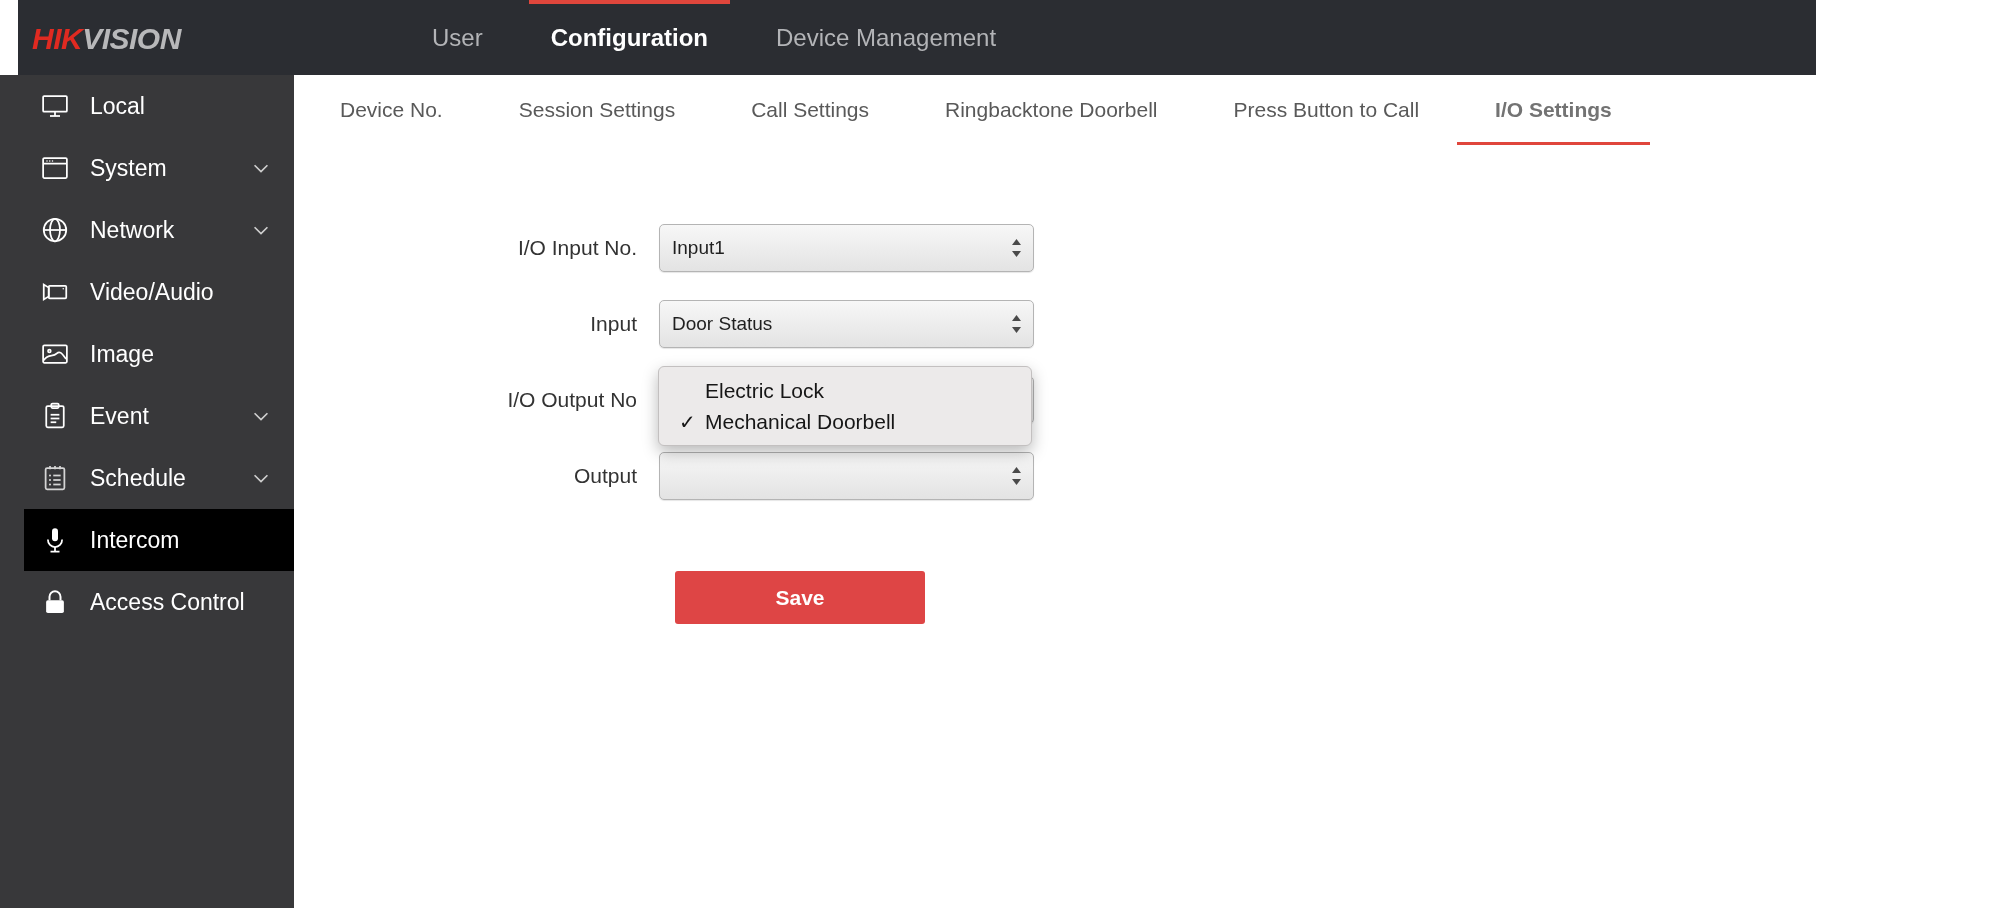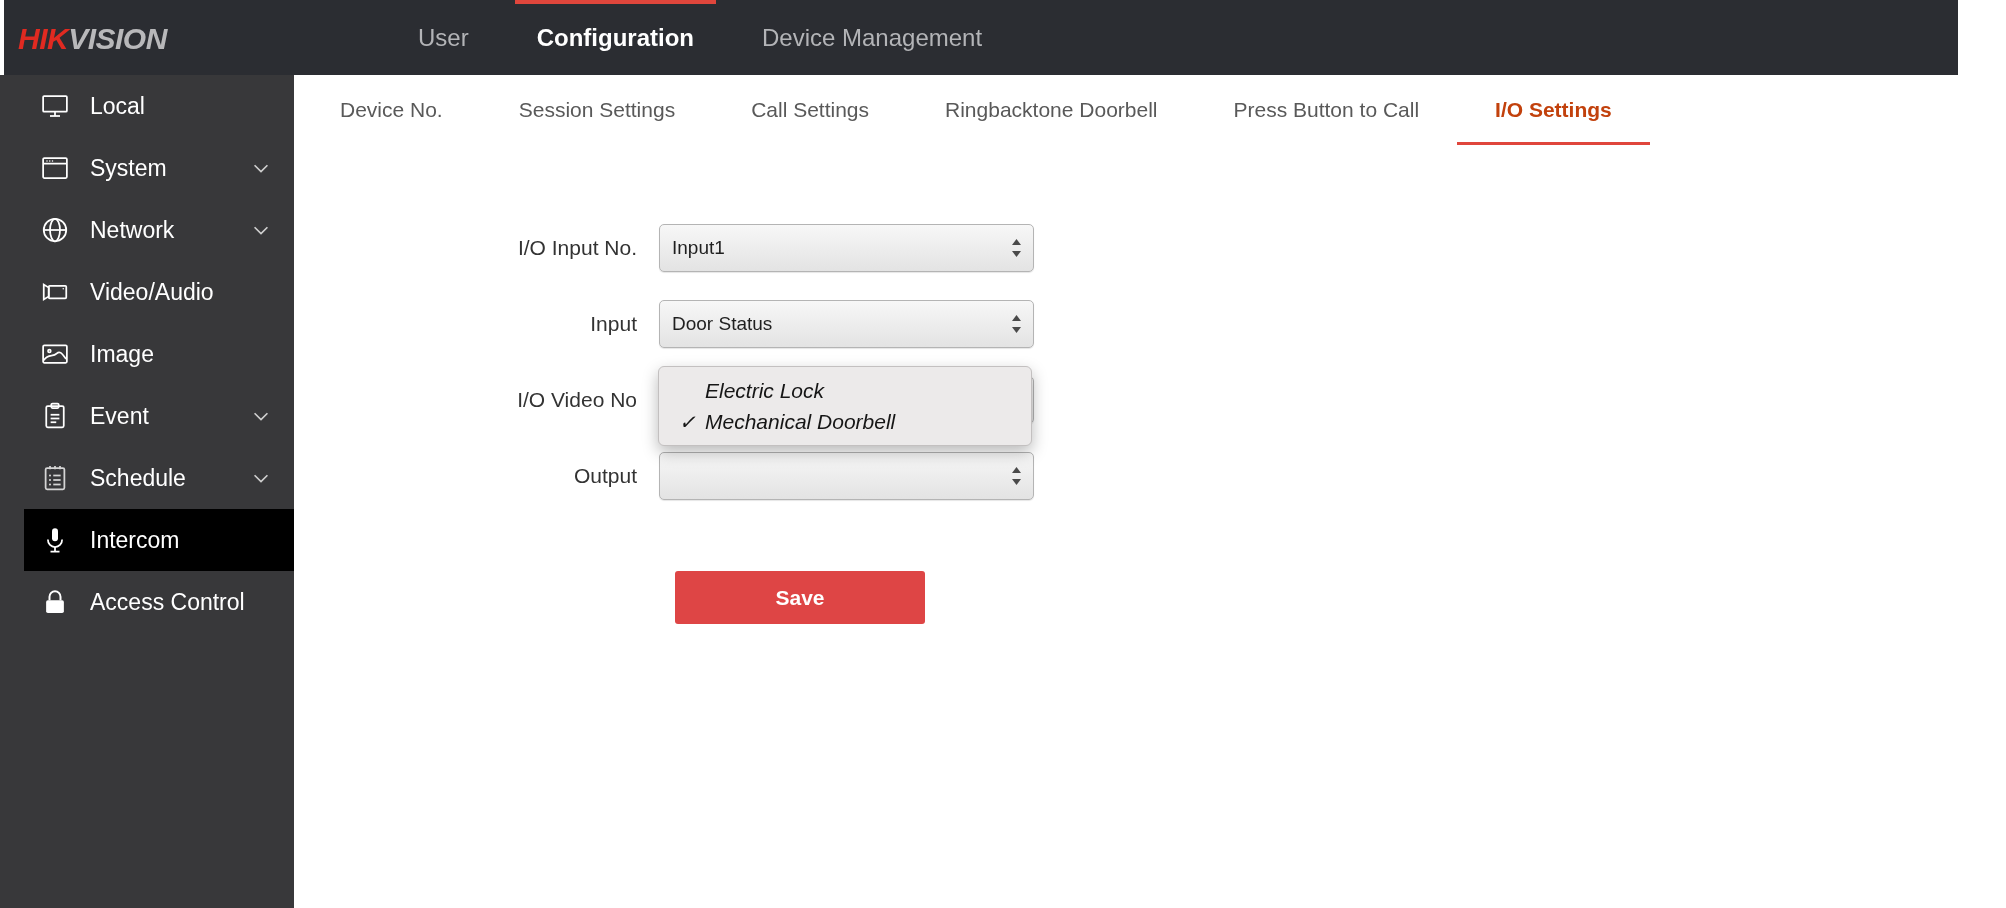--- a/index.html
+++ b/index.html
@@ -6,22 +6,22 @@
   html, body {
     width: 2006px; height: 908px;
     font-family: "Liberation Sans", sans-serif;
     background: #ffffff;
     overflow: hidden;
   }
   #app { position: relative; width: 2006px; height: 908px; }
 
   
   .topbar {
-    position: absolute; left: 4px; top: 0;
-    width: 1954px; height: 75px;
+    position: absolute; left: 18px; top: 0;
+    width: 1798px; height: 75px;
     background: #2b2d32;
     display: flex; align-items: center;
   }
   .logo {
     position: absolute; left: 14px; top: 22px;
     font-size: 30px; font-weight: bold; font-style: italic;
     letter-spacing: -0.5px;
   }
   .logo .hik { color: #e02a21; }
   .logo .vision { color: #b8b8ba; }
@@ -92,21 +92,21 @@
     position: relative;
     height: 70px;
     display: flex; align-items: center; justify-content: center;
     padding: 0 38px;
     font-size: 21px;
     color: #595959;
     cursor: pointer;
     white-space: nowrap;
   }
   .subtab:first-child { margin-left: 8px; }
-  .subtab.active { color: #c2410c; font-weight: bold; }
+  .subtab.active { color: #737373; font-weight: bold; }
   .subtab.active::after {
     content: ""; position: absolute;
     left: 0; right: 0; bottom: 0; height: 3px;
     background: #e0463c;
   }
 
   .form-area { position: relative; padding-top: 72px; }
   .form-row {
     position: relative;
     display: flex; align-items: center;
@@ -154,21 +154,20 @@
   .dropdown-popup {
     position: absolute;
     left: 364px; top: 291px;
     width: 374px;
     background: #eceaea;
     border: 1px solid #c3c0c0;
     border-radius: 6px;
     box-shadow: 0 6px 16px rgba(0,0,0,0.28);
     padding: 8px 0;
     z-index: 40;
-    font-style: italic;
   }
   .dd-item {
     position: relative;
     height: 31px;
     display: flex; align-items: center;
     font-size: 21px;
     color: #161616;
     padding-left: 46px;
     cursor: pointer;
     white-space: nowrap;
@@ -394,21 +393,21 @@
           <span class="select-arrows">
             <svg width="11" height="22" viewBox="0 0 11 22">
               <polygon points="5.5,2 10,8 1,8" fill="#4a4a4a"></polygon>
               <polygon points="5.5,20 10,14 1,14" fill="#4a4a4a"></polygon>
             </svg>
           </span>
         </div>
       </div>
 
       <div class="form-row row-output-no">
-        <div class="form-label">I/O Video No</div>
+        <div class="form-label">I/O Output No</div>
         <div class="select-box">
           <span class="select-value">Output1</span>
           <span class="select-arrows">
             <svg width="11" height="22" viewBox="0 0 11 22">
               <polygon points="5.5,2 10,8 1,8" fill="#4a4a4a"></polygon>
               <polygon points="5.5,20 10,14 1,14" fill="#4a4a4a"></polygon>
             </svg>
           </span>
         </div>
       </div>

